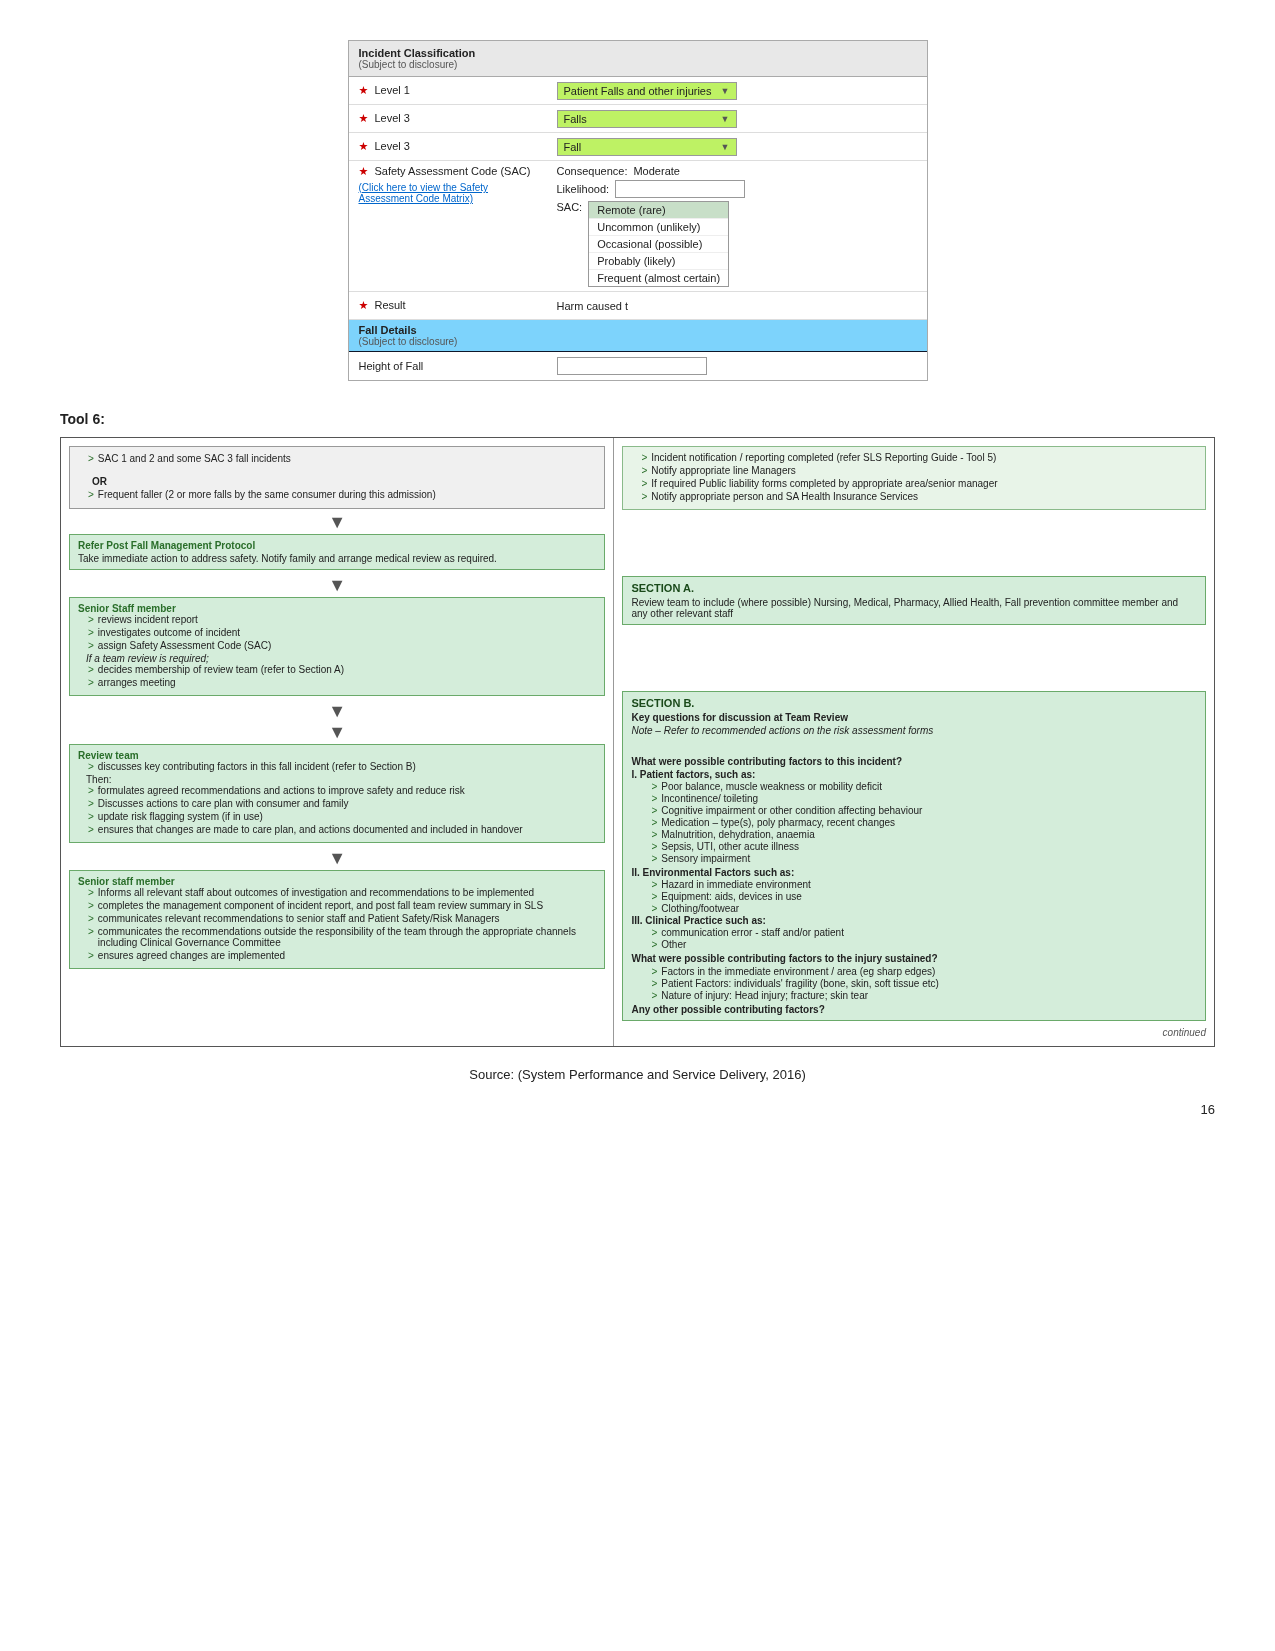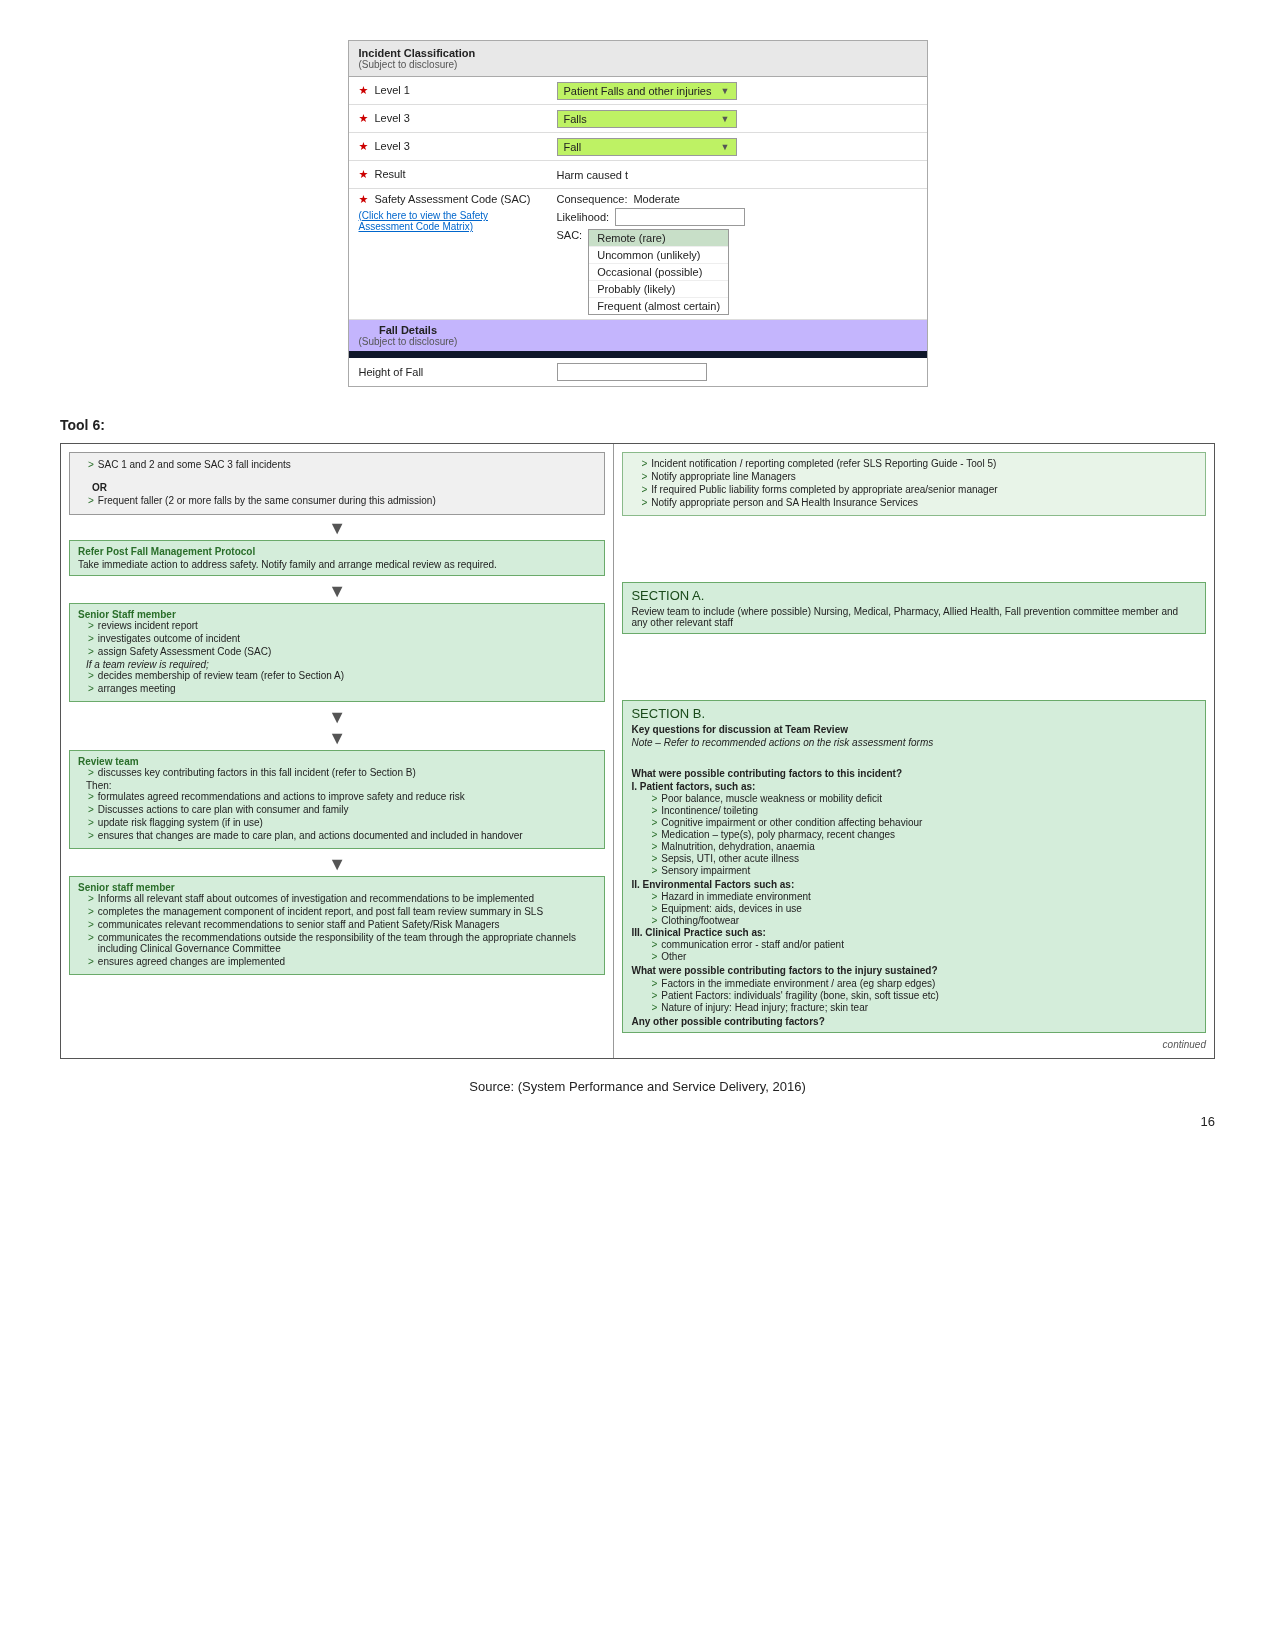--- a/index.html
+++ b/index.html
@@ -132,22 +132,22 @@
     }
 
     .box-section {
       background: #d4edda;
       border: 1px solid #6aaa6a;
       padding: 5px 8px;
       margin-bottom: 6px;
       font-size: 10px;
     }
     .box-section .section-title {
-      font-weight: normal;
-      font-size: 13px;
+      font-weight: bold;
+      font-size: 11px;
       color: #1a4a1a;
       margin-bottom: 3px;
     }
 
     .arrow-down {
       text-align: center;
       font-size: 18px;
       color: #555;
       margin: 3px 0;
       line-height: 1;
@@ -251,30 +251,20 @@
   <div class="form-row">
     <div class="form-label">
       <span class="required">★</span>
       <span>Level 3</span>
     </div>
     <div class="form-value">
       <div class="dropdown-box">
         <span>Fall</span>
         <span class="arrow">▼</span>
       </div>
-    </div>
-  </div>
-
-  <div class="form-row">
-    <div class="form-label">
-      <span class="required">★</span>
-      <span>Result</span>
-    </div>
-    <div class="form-value">
-      <span>Harm caused t</span>
     </div>
   </div>
 
   <div class="form-row" style="align-items: flex-start; position: relative;">
     <div class="form-label" style="padding-top: 4px;">
       <div><span class="required">★</span> <span>Safety Assessment Code (SAC)</span></div>
       <div style="margin-top: 4px; font-size: 10px;">
         <a>(Click here to view the Safety Assessment Code Matrix)</a>
       </div>
     </div>
@@ -296,21 +286,31 @@
           <div class="option">Remote (rare)</div>
           <div class="option">Uncommon (unlikely)</div>
           <div class="option">Occasional (possible)</div>
           <div class="option">Probably (likely)</div>
           <div class="option">Frequent (almost certain)</div>
         </div>
       </div>
     </div>
   </div>
 
-  <div class="form-row" style="background: #c4b5fd; border-bottom: 7px solid #0f172a; text-align: center;">
+  <div class="form-row">
+    <div class="form-label">
+      <span class="required">★</span>
+      <span>Result</span>
+    </div>
+    <div class="form-value">
+      <span>Harm caused t</span>
+    </div>
+  </div>
+
+  <div class="form-row" style="background: #7dd3fc; border-bottom: 1px solid #0f172a;">
     <div style="padding: 4px 10px;">
       <div style="font-weight: bold; font-size: 11px;">Fall Details</div>
       <div style="font-size: 10px; color: #555;">(Subject to disclosure)</div>
     </div>
   </div>
 
   <div class="form-row">
     <div class="form-label">Height of Fall</div>
     <div class="form-value">
       <span style="border:1px solid #999; min-width:150px; height:18px; display:inline-block;"></span>

